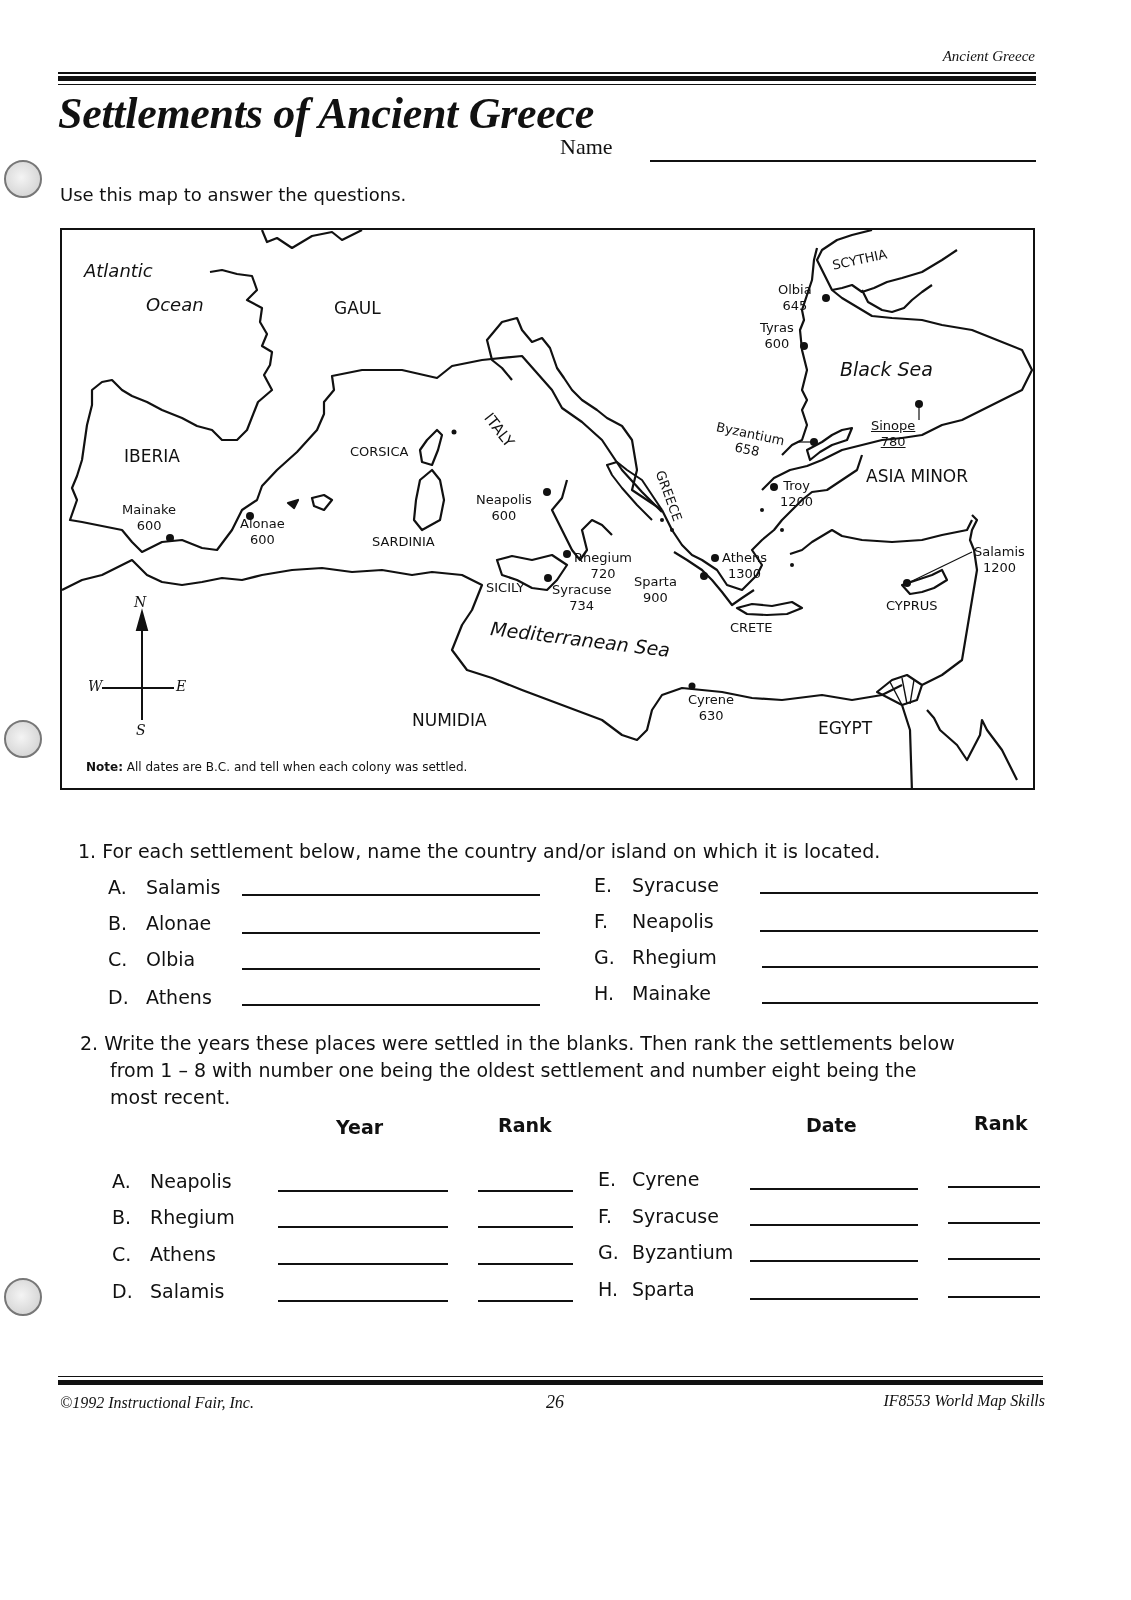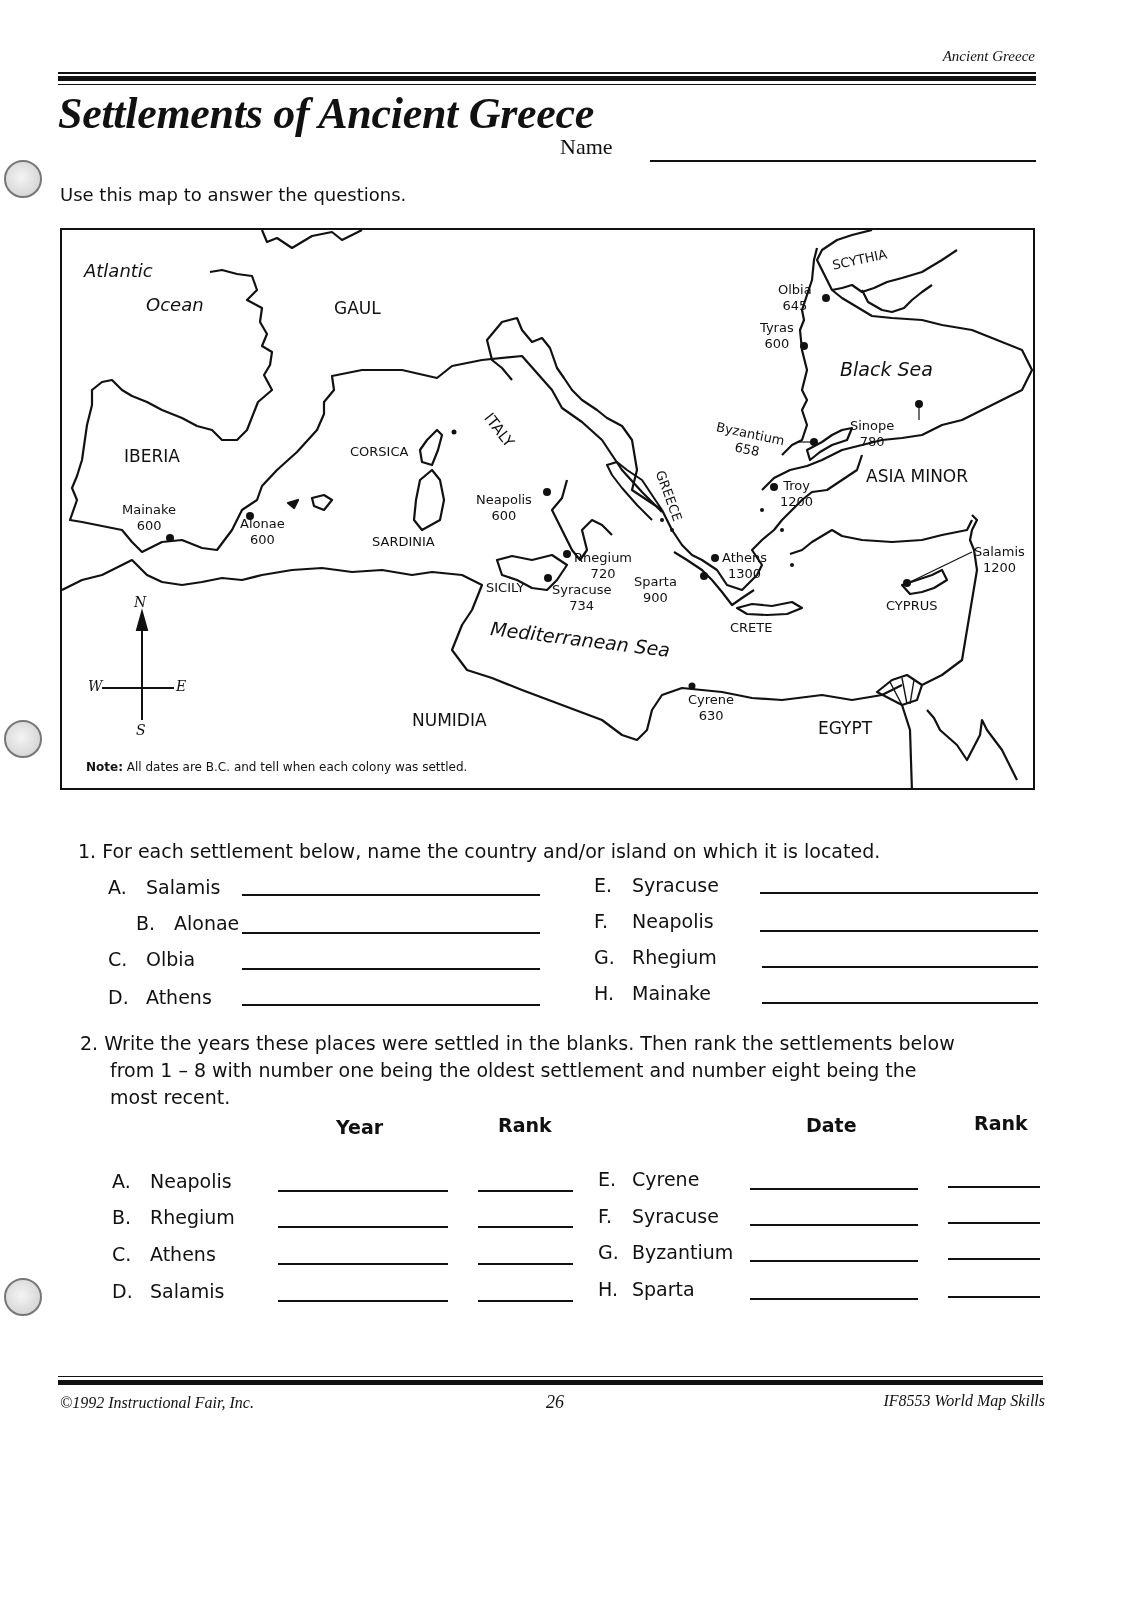--- a/index.html
+++ b/index.html
@@ -171,37 +171,37 @@
   <div class="lbl small" style="left:178px; top:286px;"><span>Alonae</span><br><span>600</span></div>
   <div class="lbl small" style="left:414px; top:262px;"><span>Neapolis</span><br><span>600</span></div>
   <div class="lbl small" style="left:512px; top:320px;"><span>Rhegium</span><br><span>720</span></div>
   <div class="lbl small" style="left:490px; top:352px;"><span>Syracuse</span><br><span>734</span></div>
   <div class="lbl small" style="left:572px; top:344px;"><span>Sparta</span><br><span>900</span></div>
   <div class="lbl small" style="left:660px; top:320px;"><span>Athens</span><br><span>1300</span></div>
   <div class="lbl small" style="left:718px; top:248px;"><span>Troy</span><br><span>1200</span></div>
   <div class="lbl small" style="left:652px; top:196px; transform:rotate(12deg);"><span>Byzantium</span><br><span>658</span></div>
   <div class="lbl small" style="left:716px; top:52px;"><span>Olbia</span><br><span>645</span></div>
   <div class="lbl small" style="left:698px; top:90px;"><span>Tyras</span><br><span>600</span></div>
-  <div class="lbl small" style="left:788px; top:188px;"><span>Sinope</span><br><span>780</span></div>
+  <div class="lbl small" style="left:809px; top:188px;text-decoration:underline;"><span>Sinope</span><br><span>780</span></div>
   <div class="lbl small" style="left:912px; top:314px;"><span>Salamis</span><br><span>1200</span></div>
   <div class="lbl small" style="left:626px; top:462px;"><span>Cyrene</span><br><span>630</span></div>
 
   <div class="compass-letter" style="left:72px; top:364px;">N</div>
   <div class="compass-letter" style="left:26px; top:448px;">W</div>
   <div class="compass-letter" style="left:114px; top:448px;">E</div>
   <div class="compass-letter" style="left:74px; top:492px;">S</div>
 
   <div class="lbl note" style="left:24px; top:530px;"><b>Note:</b><span> All dates are B.C. and tell when each colony was settled.</span></div>
 </div>
 
 <div class="abs sans q-text" style="left:78px; top:838px;">1. For each settlement below, name the country and/or island on which it is located.</div>
 
 <div class="item sans" style="left:108px; top:876px;"><span class="letter">A.</span><span>Salamis</span></div>
 <div class="blank" style="left:242px; top:894px; width:298px;"></div>
-<div class="item sans" style="left:108px; top:912px;margin-left:28px;"><span class="letter">B.</span><span>Alonae</span></div>
+<div class="item sans" style="left:108px; top:912px;"><span class="letter">B.</span><span>Alonae</span></div>
 <div class="blank" style="left:242px; top:932px; width:298px;"></div>
 <div class="item sans" style="left:108px; top:948px;"><span class="letter">C.</span><span>Olbia</span></div>
 <div class="blank" style="left:242px; top:968px; width:298px;"></div>
 <div class="item sans" style="left:108px; top:986px;"><span class="letter">D.</span><span>Athens</span></div>
 <div class="blank" style="left:242px; top:1004px; width:298px;"></div>
 
 <div class="item sans" style="left:594px; top:874px;"><span class="letter">E.</span><span>Syracuse</span></div>
 <div class="blank" style="left:760px; top:892px; width:278px;"></div>
 <div class="item sans" style="left:594px; top:910px;"><span class="letter">F.</span><span>Neapolis</span></div>
 <div class="blank" style="left:760px; top:930px; width:278px;"></div>

